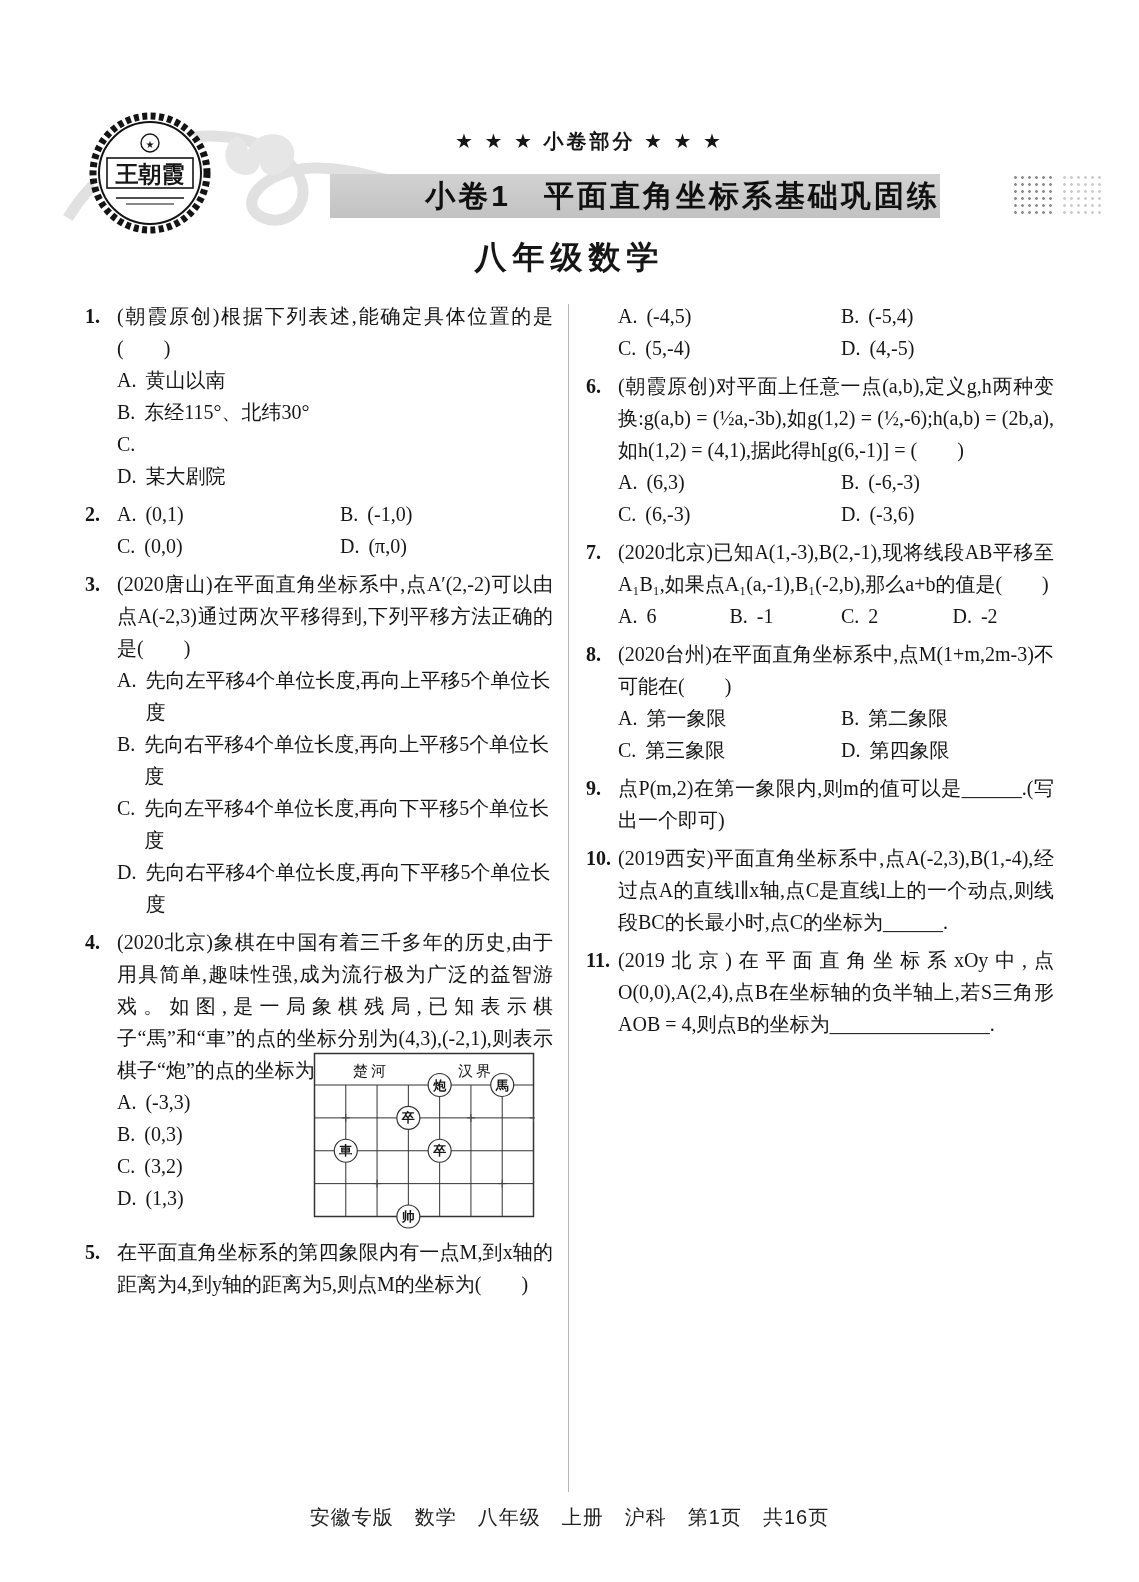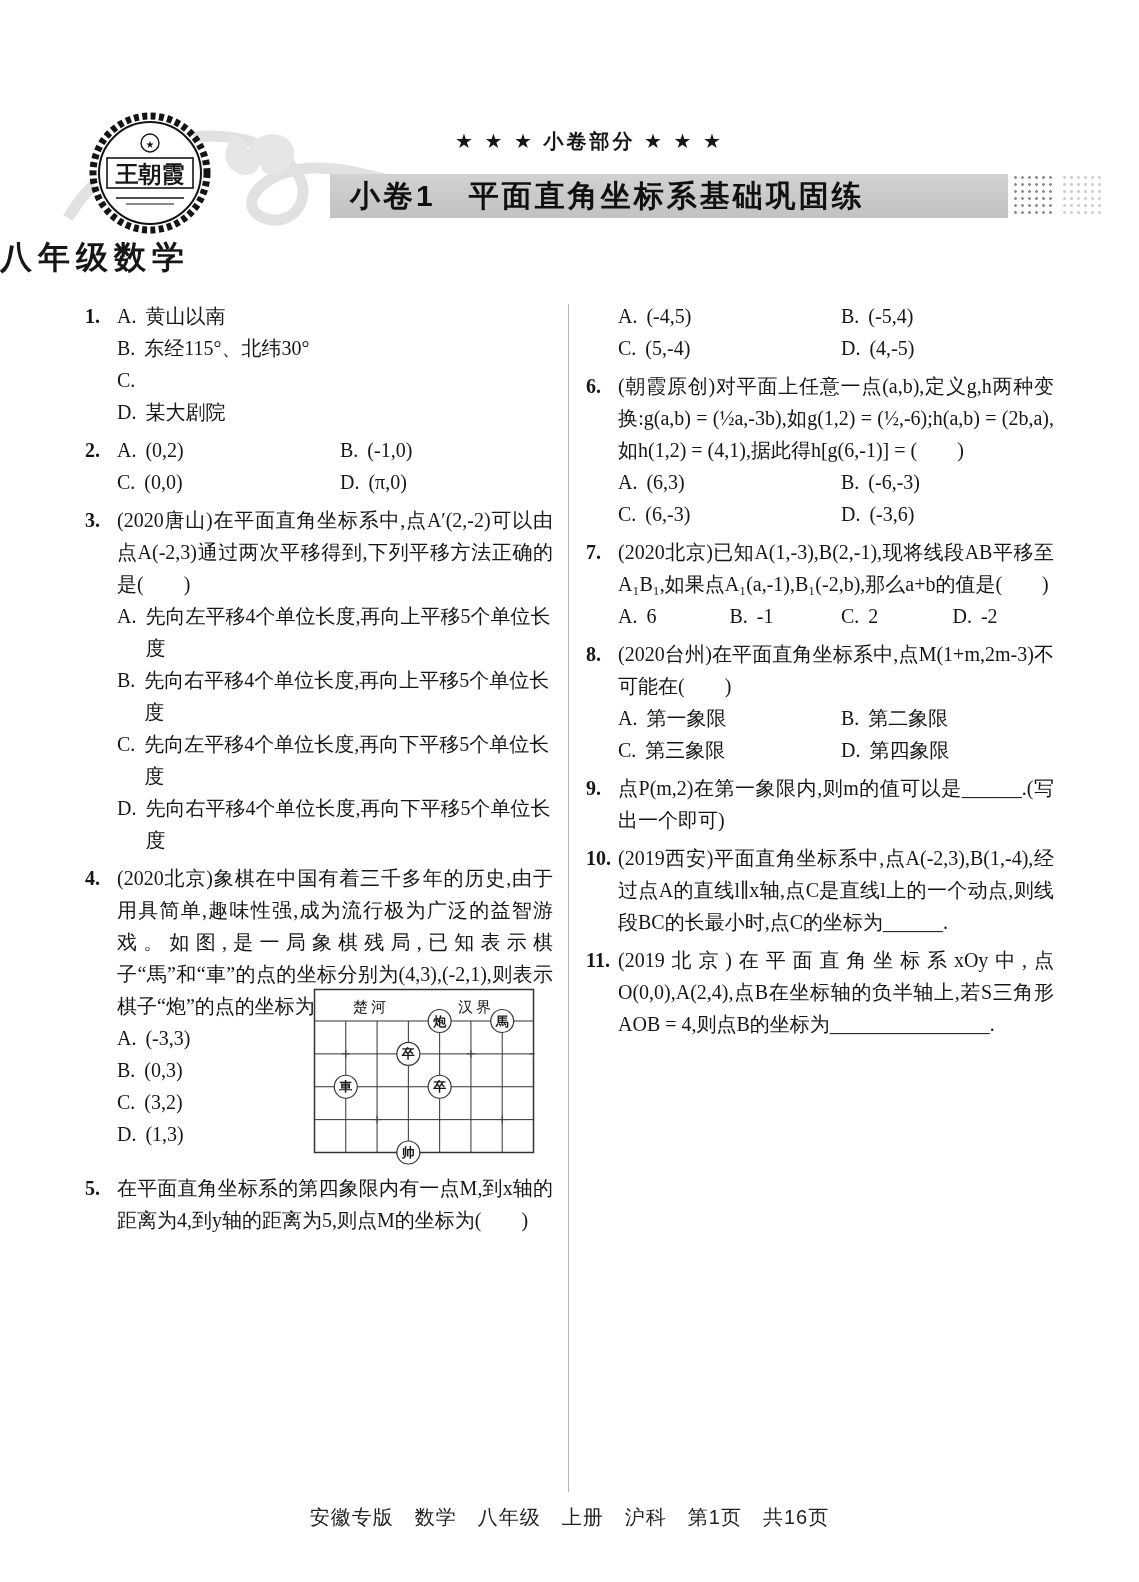--- a/index.html
+++ b/index.html
@@ -10,37 +10,37 @@
     color:#161616;
   }
   .deco { position:absolute; left:48px; top:88px; z-index:0; }
   .logo { position:absolute; left:84px; top:110px; z-index:2; }
   .star-label {
     position:absolute; top:128px; left:0; width:100%; text-align:center;
     font-family:"Liberation Sans","DejaVu Sans",sans-serif;
     font-weight:700; font-size:20px; letter-spacing:3px; z-index:1;margin-left:20px;
   }
   .banner {
-    position:absolute; left:330px; top:174px; width:678px; height:44px;
+    position:absolute; left:330px; top:174px; width:610px; height:44px;
     background:linear-gradient(#d2d2d2,#c2c2c2);
-    display:flex; align-items:center; justify-content:flex-start; z-index:1;padding-left:20px;
+    display:flex; align-items:center; justify-content:flex-end; z-index:1;
   }
   .banner-title {
     font-family:"Liberation Sans","DejaVu Sans",sans-serif;
     font-weight:700; font-size:30px; letter-spacing:3px; color:#101010;
   }
   .dots {
     position:absolute; top:174px; width:44px; height:44px;
     background-image:radial-gradient(circle,#8d8d8d 1.3px,transparent 1.5px);
     background-size:7px 7px; z-index:1;
   }
   .dots-1 { left:1012px; }
   .dots-2 { left:1061px; opacity:.45; }
   .subtitle {
-    position:absolute; top:236px; left:0; width:100%; 
+    position:absolute; top:236px; left:0; width:100%; text-align:center;
     font-family:"Liberation Sans","DejaVu Sans",sans-serif;
     font-weight:700; font-size:32px; letter-spacing:6px;
   }
   .col { position:absolute; top:300px; width:468px; font-size:20px; line-height:32px; }
   .col-left  { left:85px; }
   .col-right { left:586px; }
   .divider { position:absolute; left:568px; top:304px; width:1px; height:1188px; background:#b5b5b5; }
   .heading {
     font-family:"Liberation Sans","DejaVu Sans",sans-serif;
     font-weight:700; font-size:20px; line-height:32px; margin-bottom:3px;
@@ -92,20 +92,21 @@
 <div class="dots dots-1"></div>
 <div class="dots dots-2"></div>
 
 <div class="subtitle">八年级数学</div>
 
 <div class="divider"></div>
 <div class="col col-left" id="col-left">
     <div class="question">
       <span class="qnum">1.</span>
       <div class="qbody">
+        <div class="qtext">(朝霞原创)根据下列表述,能确定具体位置的是(　　)</div>
         <div class="opts cols1">
           <div class="opt">
             <span class="optlabel">A.</span>
             <span>黄山以南</span>
           </div>
           <div class="opt">
             <span class="optlabel">B.</span>
             <span>东经115°、北纬30°</span>
           </div>
           <div class="opt">
@@ -117,21 +118,21 @@
           </div>
         </div>
       </div>
     </div>
     <div class="question">
       <span class="qnum">2.</span>
       <div class="qbody">
         <div class="opts cols2">
           <div class="opt">
             <span class="optlabel">A.</span>
-            <span>(0,2)</span>
+            <span>(0,1)</span>
           </div>
           <div class="opt">
             <span class="optlabel">B.</span>
             <span>(-1,0)</span>
           </div>
           <div class="opt">
             <span class="optlabel">C.</span>
             <span>(0,0)</span>
           </div>
           <div class="opt">

